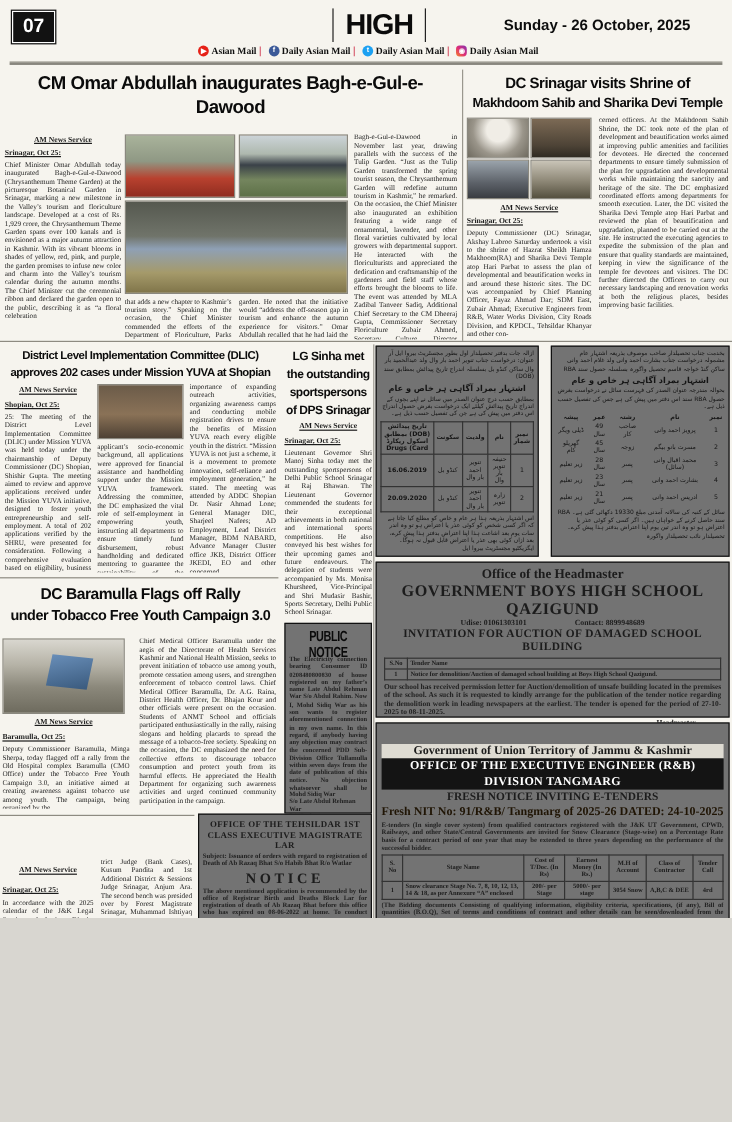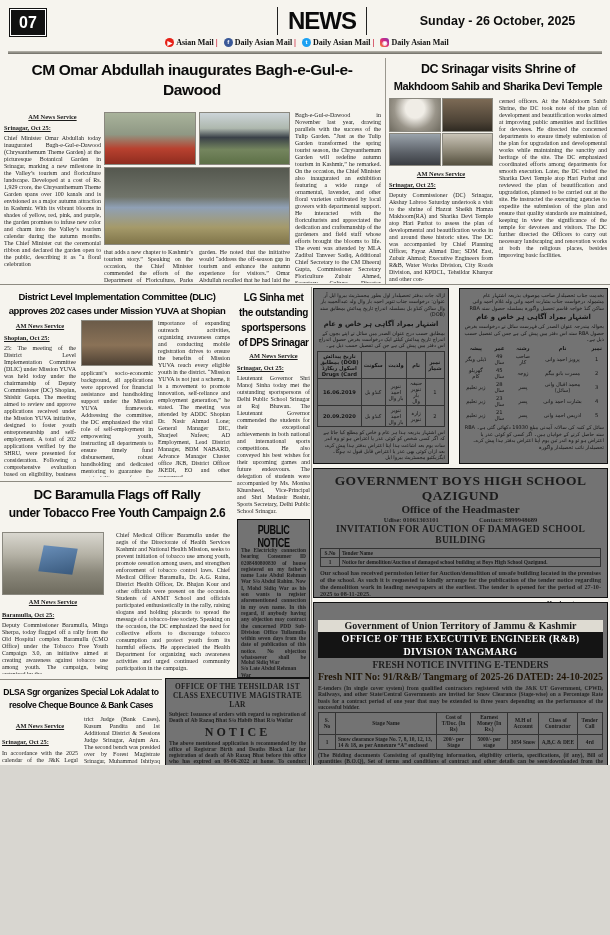--- a/index.html
+++ b/index.html
@@ -45,21 +45,21 @@
 </head>
 <body>
 
 <div id="page">
 
   <div class="abs" style="left:10px;top:9px;width:34px;height:25px;background:#121212;border:1px solid #fff;outline:1px solid #121212;
               color:#fff;font:800 16px/25px 'Liberation Sans',sans-serif;text-align:center;">07</div>
 
 
   <div class="abs" style="left:277px;top:7px;padding:0 10px;border-left:1.5px solid #222;border-right:1.5px solid #222;
-              font:900 24px/28px 'Liberation Sans',sans-serif;color:#0b0b0b;letter-spacing:-1px;">NEWS</div>
+              font:900 24px/28px 'Liberation Sans',sans-serif;color:#0b0b0b;letter-spacing:-1px;">HIGH</div>
 
   <div class="abs" style="left:395px;top:14px;width:205px;text-align:center;font:800 12.5px 'Liberation Sans',sans-serif;color:#0d0d0d;">Sunday - 26  October, 2025</div>
 
   <div class="abs" style="left:0;top:37px;width:610px;display:flex;justify-content:center;align-items:center;">
     <span class="soc" style="background:#e62117;">▶</span>
     <span class="soc-label">Asian Mail</span>
     <span class="soc-div">|</span>
     <span class="soc" style="background:#3b5998;">f</span>
     <span class="soc-label">Daily Asian Mail</span>
     <span class="soc-div">|</span>
@@ -122,21 +122,21 @@
   <div class="abs bt" style="left:158px;top:320px;width:72px;height:157px;">importance of expanding outreach activities, organizing awareness camps and conducting mobile registration drives to ensure the benefits of Mission YUVA reach every eligible youth in the district. “Mission YUVA is not just a scheme, it is a movement to promote innovation, self-reliance and employment generation,” he stated. The meeting was attended by ADDC Shopian Dr. Nasir Ahmad Lone; General Manager DIC, Sharjeel Nafees; AD Employment, Lead District Manager, BDM NABARD, Advance Manager Cluster office JKB, District Officer JKEDI, EO and other concerned.</div>
 
   <div class="abs hl" style="left:237px;top:290px;width:73px;font-size:10px;line-height:15px;">LG Sinha met the outstanding sportspersons of DPS Srinagar</div>
   <div class="abs byline" style="left:237px;top:352px;width:73px;">AM News Service</div>
   <div class="abs dateline" style="left:237px;top:364px;">Srinagar, Oct 25:</div>
   <div class="abs bt" style="left:237px;top:375px;width:73px;height:140px;">Lieutenant Governor Shri Manoj Sinha today met the outstanding sportspersons of Delhi Public School Srinagar at Raj Bhawan. The Lieutenant Governor commended the students for their exceptional achievements in both national and international sports competitions. He also conveyed his best wishes for their upcoming games and future endeavours. The delegation of students were accompanied by Ms. Monisa Khursheed, Vice-Principal and Shri Mudasir Bashir, Sports Secretary, Delhi Public School Srinagar.</div>
 
   <div class="hrule" style="left:0;top:481px;width:232px;"></div>
 
   <div class="abs hl" style="left:2px;top:487px;width:230px;font-size:13px;">DC Baramulla Flags off Rally</div>
-  <div class="abs hl" style="left:2px;top:506px;width:230px;font-size:12px;">under Tobacco Free Youth Campaign 2.6</div>
+  <div class="abs hl" style="left:2px;top:506px;width:230px;font-size:12px;">under Tobacco Free Youth Campaign 3.0</div>
 
   <div class="photo" style="left:2px;top:532px;width:102px;height:63px;
               background:linear-gradient(180deg,#d9d7cf 0%,#b5b2a6 35%,#8b887b 65%,#6e6b5e 100%);">
     <div style="position:absolute;left:38px;top:14px;width:34px;height:26px;background:linear-gradient(160deg,#5e88b8,#31557e);
                 transform:skew(-12deg,6deg);opacity:0.9;"></div>
   </div>
   <div class="abs byline" style="left:2px;top:598px;width:102px;">AM News Service</div>
   <div class="abs dateline" style="left:2px;top:611px;">Baramulla, Oct 25:</div>
   <div class="abs bt" style="left:2px;top:622px;width:106px;height:52px;">Deputy Commissioner Baramulla, Minga Sherpa, today flagged off a rally from the Old Hospital complex Baramulla (CMO Office) under the Tobacco Free Youth Campaign 3.0, an initiative aimed at creating awareness against tobacco use among youth. The campaign, being organized by the</div>
   <div class="abs bt" style="left:116px;top:532px;width:114px;height:141px;">Chief Medical Officer Baramulla under the aegis of the Directorate of Health Services Kashmir and National Health Mission, seeks to prevent initiation of tobacco use among youth, promote cessation among users, and strengthen enforcement of tobacco control laws. Chief Medical Officer Baramulla, Dr. A.G. Raina, District Health Officer, Dr. Bhajan Kour and other officials were present on the occasion. Students of ANMT School and officials participated enthusiastically in the rally, raising slogans and holding placards to spread the message of a tobacco-free society. Speaking on the occasion, the DC emphasized the need for collective efforts to discourage tobacco consumption and protect youth from its harmful effects. He appreciated the Health Department for organizing such awareness activities and urged continued community participation in the campaign.</div>
@@ -145,21 +145,20 @@
     <div class="pn-title" style="font-size:9px;transform:scaleY(1.35);transform-origin:top;margin-bottom:4px;">PUBLIC NOTICE</div>
     <div class="bt bt-bold" style="font-size:5.4px;line-height:6.3px;height:112px;">The Electricity connection bearing Consumer ID 0208480800830 of house registered on my father’s name Late Abdul Rehman War S/o Abdul Rahim. Now I, Mohd Sidiq War as his son wants to register aforementioned connection in my own name. In this regard, if anybody having any objection may contract the concerned PDD Sub-Division Office Tullamulla within seven days from the date of publication of this notice. No objection whatsoever shall be entertained after the expiry of stipulated time.</div>
     <div class="bt bt-bold pre" style="font-size:5.4px;line-height:6.3px;text-align:left;">Mohd Sidiq War
 S/o Late Abdul Rehman War
 R/o Badampora
 Ganderbal</div>
   </div>
 
   <div class="hrule" style="left:0;top:679px;width:162px;"></div>
 
-  <div class="abs hl" style="left:2px;top:686px;width:158px;font-size:8.6px;line-height:13px;">DLSA Sgr organizes Special Lok Adalat to resolve Cheque Bounce &amp; Bank Cases</div>
   <div class="abs byline" style="left:2px;top:722px;width:76px;">AM News Service</div>
   <div class="abs dateline" style="left:2px;top:738px;">Srinagar, Oct 25:</div>
   <div class="abs bt" style="left:2px;top:750px;width:76px;height:180px;">In accordance with the 2025 calendar of the J&amp;K Legal Services Authority, District Legal Services Authority (DLSA) Srinagar, organized a Special Lok Adalat at the District Court Complex, Mominabad, Srinagar today. The Lok Adalat, aimed at amicably resolving Cheque Bounce and Bank cases which was held under the direction of Member Secretary, J&amp;K Legal Services Authority, Shazia Tabassum and under the chairmanship of Principal District and Sessions Judge, Srinagar, Tasleem Arief. To facilitate the amicable settlement of cases, 03 benches were constituted for the said Lok Adalat, wherein first bench was presided over by the Additional Dis-</div>
   <div class="abs bt" style="left:84px;top:716px;width:76px;height:214px;">trict Judge (Bank Cases), Kusum Pandita and 1st Additional District &amp; Sessions Judge Srinagar, Anjum Ara. The second bench was presided over by Forest Magistrate Srinagar, Muhammad Ishtiyaq Alam Baba and PT &amp; E Magistrate Srinagar, Masarat Jabeen and the 3rd Bench was presided over by City Munsiff, Srinagar, Shayesta Nazir and 1st Addl. Munsiff Srinagar, Zirghum Hamid. Overall 101 number of cases were taken up for settlement out of which 33 number of cases were amicably settled and Rs. 2,68,19,457 was awarded as settlement amount. The Special Lok Adalat reflects the commitment of the DLSA Srinagar and J&amp;K Legal Services Authority to promote alternative dispute resolution mechanisms and ensure timely justice delivery.</div>
 
   <div class="nbox" style="left:165px;top:678px;width:145px;height:122px;border-width:1px;">
     <div style="font:800 7.4px/9px 'Liberation Serif',serif;text-align:center;letter-spacing:0.3px;">OFFICE OF THE TEHSILDAR 1ST CLASS EXECUTIVE MAGISTRATE LAR</div>
     <div class="bt bt-bold" style="font-size:5.6px;line-height:6.4px;margin-top:2px;">Subject:        Issuance of orders with regard to registration of Death of Ab Razaq Bhat S/o Habib Bhat R/o Watlar</div>
     <div style="font:800 12px/13px 'Liberation Serif',serif;text-align:center;letter-spacing:3px;margin:2px 0 1px;">NOTICE</div>
     <div class="bt bt-bold" style="font-size:5.5px;line-height:6.2px;height:62px;">The above mentioned application is recommended by the office of Registrar Birth and Deaths Block Lar for registration of death of Ab Razaq Bhat before this office who has expired on 08-06-2022 at home. To conduct necessary verification regarding the matter it is publicly informed that if anybody having any objection with regard to applicant’s claim of birth/death he or she may file his/her objections if any before the office of the undersigned within seven days from the date of publication of this notice. Further no objection shall be entertained after the stipulated time period. Applicant namely Gh Hassan Bhat S/o Ab Razaq Bhat R/o Watlar</div>
@@ -260,22 +259,22 @@
         <td style="border:none;">21 سال</td>
         <td style="border:none;">زیر تعلیم</td>
       </tr>
     </tbody>
       </table>
     <div class="pre" style="font-size:5px;line-height:6.4px;margin-top:2px;">سائل کے کنبہ کی سالانہ آمدنی مبلغ 19330 دکھائی گئی ہے۔ RBA سند حاصل کرنے کے خواہاں ہیں۔ اگر کسی کو کوئی عذر یا اعتراض ہو تو وہ اندر تین یوم اپنا اعتراض بدفتر ہذا پیش کرے۔
 تحصیلدار نائب تحصیلدار واگورہ</div>
   </div>
 
   <div class="nbox" style="left:313px;top:468px;width:295px;height:130px;padding:4px 6px;">
+    <div style="font:800 11px/12px 'Liberation Serif',serif;text-align:center;">Office of the Headmaster</div>
     <div style="font:800 13.5px/15px 'Liberation Serif',serif;text-align:center;letter-spacing:0.4px;">GOVERNMENT BOYS HIGH SCHOOL QAZIGUND</div>
-    <div style="font:800 11px/12px 'Liberation Serif',serif;text-align:center;">Office of the Headmaster</div>
     <div style="display:flex;justify-content:center;gap:40px;margin:1px 0;">
       <span style="font:700 6.5px 'Liberation Serif',serif;">Udise: 01061303101</span>
       <span style="font:700 6.5px 'Liberation Serif',serif;">Contact: 8899948689</span>
     </div>
     <div style="font:800 9.5px/11px 'Liberation Serif',serif;text-align:center;letter-spacing:0.3px;margin-bottom:2px;">INVITATION FOR AUCTION OF DAMAGED SCHOOL BUILDING</div>
     <table class="gt">
       <tbody>
           <tr>
         <th style="width:14px;">S.No</th>
         <th style="text-align:left;">Tender Name</th>

